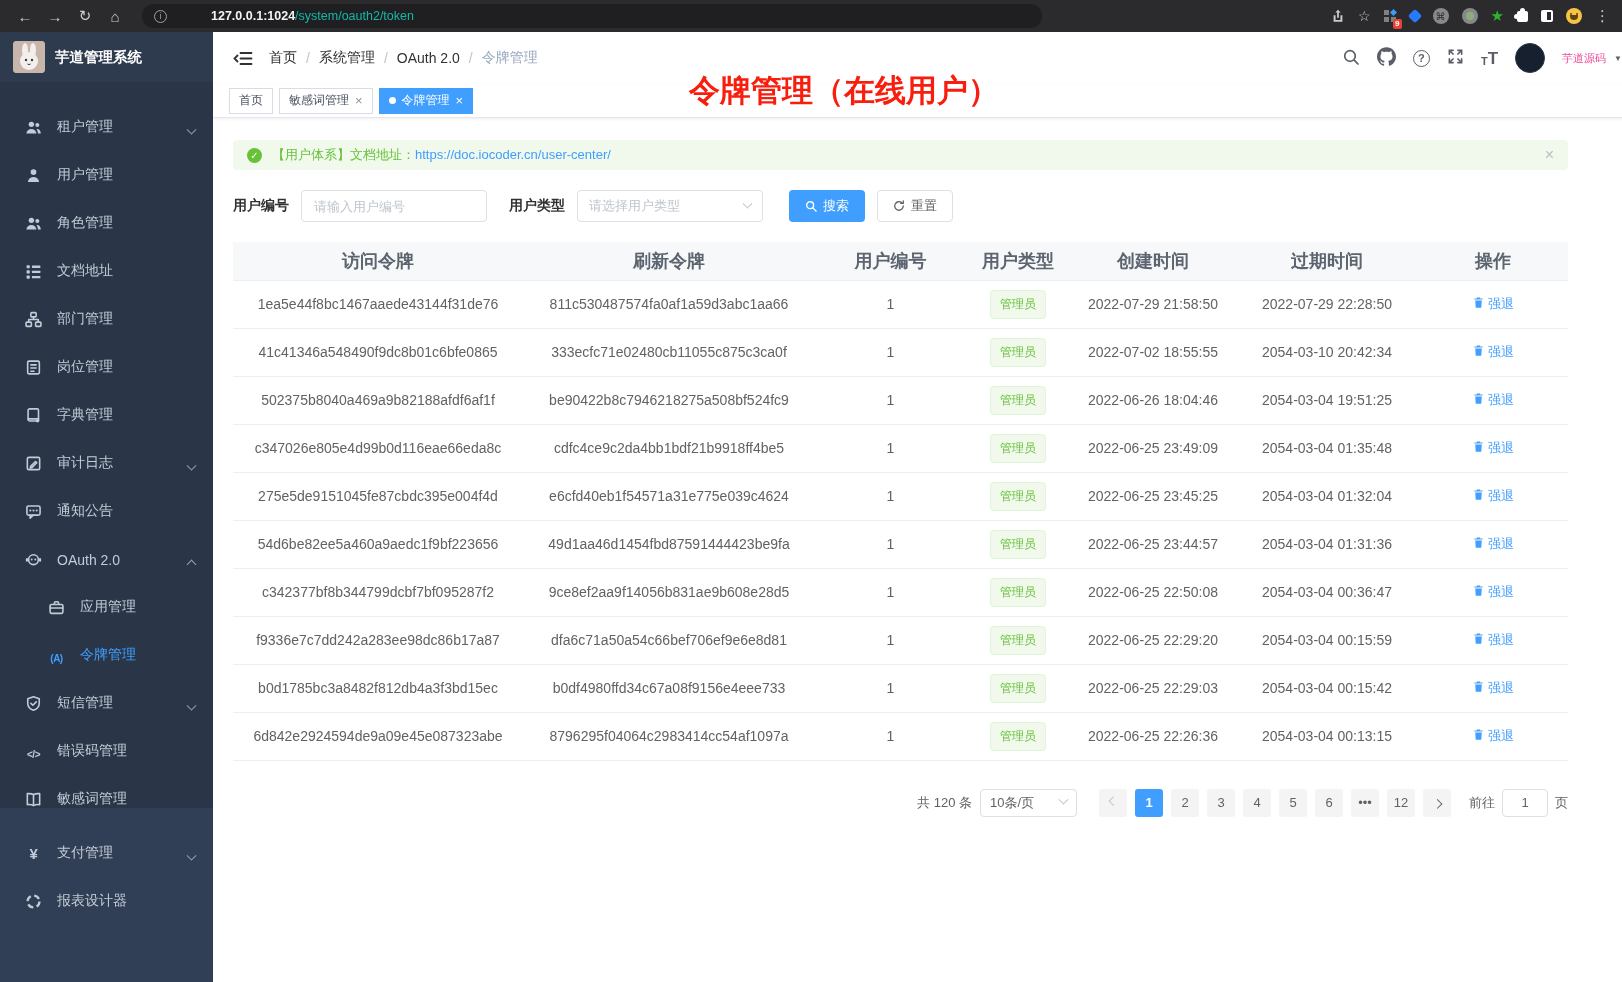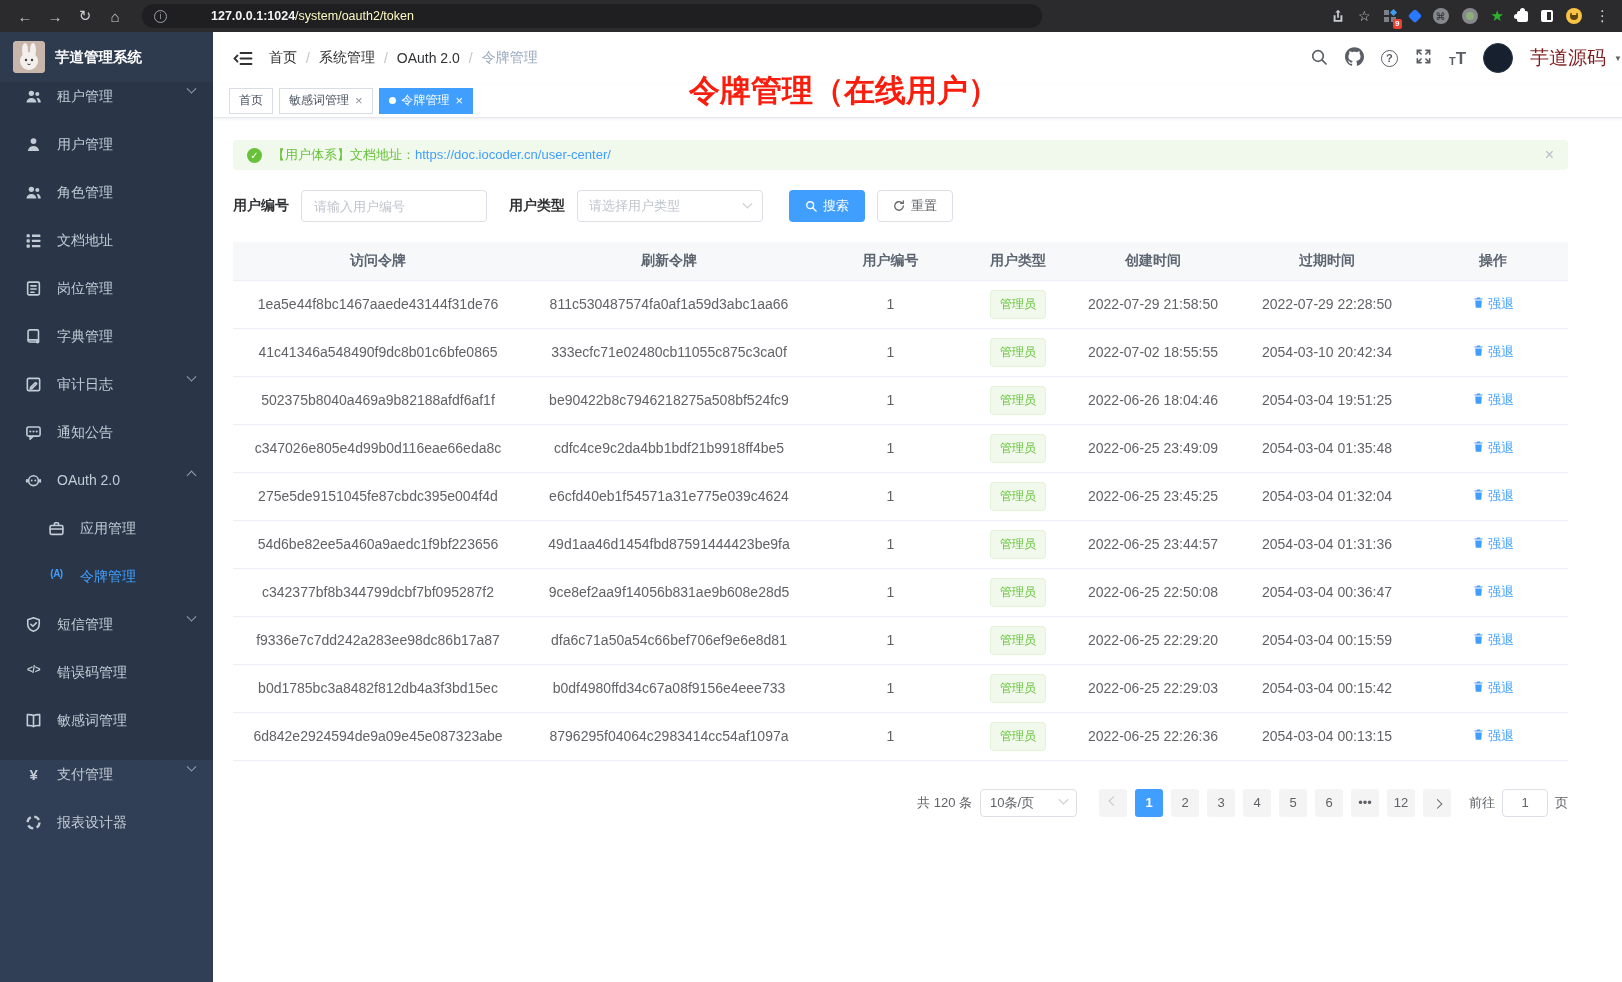--- a/index.html
+++ b/index.html
@@ -5,21 +5,21 @@
   * { box-sizing: border-box; margin: 0; padding: 0; }
   html,body { width:1622px; height:982px; overflow:hidden; }
   body { font-family:"Liberation Sans","DejaVu Sans",sans-serif; background:#fff; font-size:14px; }
 
   
   .browser { height:32px; background:#2b2b2d; display:flex; align-items:center; padding:0 12px; color:#c9cccf; gap:4px; }
   .bnav { width:26px; height:24px; display:flex; align-items:center; justify-content:center; font-size:15px; color:#c9cccf; cursor:pointer; }
   .urlbar { width:900px; height:24px; margin-left:10px; background:#1f1f21; border-radius:12px; display:flex; align-items:center; padding:0 12px; gap:8px; font-size:12.5px; }
   .info-i { width:13px; height:13px; border:1px solid #9aa0a6; border-radius:50%; color:#9aa0a6; font-size:9px; display:flex; align-items:center; justify-content:center; font-style:normal; }
   .url-host { color:#f1f3f4; font-weight:bold;margin-left:36px; }
-  .url-path { color:#fef9c3; }
+  .url-path { color:#14b8a6; }
   .bright { margin-left:auto; display:flex; align-items:center; gap:13px; }
   .bicon { display:flex; align-items:center; justify-content:center; cursor:pointer; position:relative; }
   .star { font-size:14px; color:#c9cccf; }
   .extgrid { width:13px; height:13px; position:relative; }
   .extgrid i { position:absolute; width:5px; height:5px; background:#7d8086; }
   .extgrid i:nth-child(1){left:0;top:0;}
   .extgrid i:nth-child(2){left:0;top:7px;}
   .extgrid i:nth-child(3){left:7px;top:7px;}
   .extgrid i:nth-child(4){left:7px;top:0;background:#3d9df5;transform:rotate(45deg);}
   .ext-badge { position:absolute; right:-5px; bottom:-6px; background:#e94235; color:#fff; font-size:8px; line-height:10px; padding:0 2px; border-radius:2px; font-weight:bold; }
@@ -39,21 +39,21 @@
 
   
   .app { display:flex; height:950px; }
 
   
   .sidebar { width:213px; flex:none; background:#2a3648; display:flex; flex-direction:column; color:#c3cbd6; }
   .logo { height:50px; flex:none; background:#2e3b4f; display:flex; align-items:center; gap:10px; padding:0 13px; color:#fff; font-weight:bold; font-size:14.5px; }
   .logo-img { width:32px; height:32px; border-radius:4px; background:#c9b6ab; overflow:hidden; flex:none; }
   .menu { flex:none; padding-top:6px; }
   .menu-bottom { flex:1; background:#303f55; }
-  .side-item { height:48px; display:flex; align-items:flex-start; padding:0 18px 0 24px; font-size:14px; cursor:pointer; }
+  .side-item { height:48px; display:flex; align-items:flex-end; padding:0 18px 0 24px; font-size:14px; cursor:pointer; }
   .side-item.sub { padding-left:47px; }
   .side-item.active { color:#409eff; }
   .sicon { width:19px; margin-right:14px; display:flex; align-items:center; justify-content:center; flex:none; }
   .sicon-text { font-size:10px; font-weight:bold; letter-spacing:-0.5px; }
   .sicon-text.big { font-size:15px; }
   .chev { width:7px; height:7px; border-right:1.4px solid #97a0ad; border-bottom:1.4px solid #97a0ad; margin-left:auto; }
   .chev.down { transform:rotate(45deg) translate(-2px,-2px); }
   .chev.up { transform:rotate(-135deg); }
 
   
@@ -62,21 +62,21 @@
   .hamburger { color:#303133; display:flex; cursor:pointer; }
   .crumb { display:flex; align-items:center; gap:9px; font-size:14px; color:#303133; }
   .crumb .sep { color:#c0c4cc; }
   .crumb .last { color:#99a9bf; }
   .nav-right { margin-left:auto; display:flex; align-items:center; gap:17px; color:#5a5e66; }
   .help-circ { width:17px; height:17px; border:1.5px solid #5a5e66; border-radius:50%; font-size:11px; font-weight:bold; display:flex; align-items:center; justify-content:center; }
   .tt { display:flex; align-items:flex-end; font-weight:bold; color:#5a5e66; }
   .tt .t-small { font-size:11px; }
   .tt .t-big { font-size:17px; line-height:1; }
   .avatar-sm { width:30px; height:30px; border-radius:50%; background:#16202e; border:1px solid #2a3648; flex:none; }
-  .uname { font-size:19px; color:#7f1d1d; }
+  .uname { font-size:11px; color:#ec4899; }
   .caret { font-size:8px; color:#606266; margin-left:-9px; }
 
   .tabsbar { height:34px; display:flex; align-items:center; gap:6px; padding:0 16px; border-bottom:1px solid #e4e7ed; box-shadow:0 1px 3px rgba(0,0,0,.07); }
   .tab-item { height:26px; display:inline-flex; align-items:center; gap:6px; padding:0 9px; border:1px solid #d8dce5; background:#fff; color:#495060; font-size:12px; cursor:pointer; }
   .tab-item .x { color:#90939a; font-size:13px; line-height:1; }
   .tab-item.active { background:#409eff; border-color:#409eff; color:#fff; }
   .tab-item.active .x { color:#fff; }
   .tab-dot { width:7px; height:7px; border-radius:50%; background:#fff; }
 
   .annotation { position:absolute; left:476px; top:38px; font-size:31px; font-weight:bold; z-index:30; white-space:nowrap; }
@@ -93,21 +93,21 @@
   .flabel.second { margin-left:22px; }
   .finput { width:186px; height:32px; border:1px solid #dcdfe6; border-radius:4px; padding:0 12px; font-size:13px; color:#606266; outline:none; }
   .finput::placeholder { color:#bfc4cd; }
   .fselect { width:186px; height:32px; border:1px solid #dcdfe6; border-radius:4px; display:flex; align-items:center; justify-content:space-between; padding:0 11px; font-size:13px; color:#bfc4cd; cursor:pointer; }
   .sel-chev { width:7px; height:7px; border-right:1.3px solid #c0c4cc; border-bottom:1.3px solid #c0c4cc; transform:rotate(45deg) translate(-2px,-2px); }
   .btn { height:32px; border-radius:4px; font-size:13px; display:inline-flex; align-items:center; gap:6px; padding:0 15px; cursor:pointer; border:1px solid transparent; }
   .btn-primary { background:#409eff; color:#fff; margin-left:26px; }
   .btn-plain { background:#fff; color:#606266; border-color:#dcdfe6; margin-left:12px; }
 
   table.grid { margin-top:20px; width:100%; border-collapse:collapse; table-layout:fixed; }
-  .grid th { height:38px; background:#f6f8fa; color:#5c6470; font-size:14px; font-weight:bold; border-bottom:1px solid #ebeef5; text-align:center; }
+  .grid th { height:38px; background:#f6f8fa; color:#5c6470; font-size:18px; font-weight:bold; border-bottom:1px solid #ebeef5; text-align:center; }
   .grid td { height:48px; color:#606266; font-size:14px; border-bottom:1px solid #ebeef5; text-align:center; overflow:hidden; white-space:nowrap; }
   .grid col:nth-child(1){width:290px;} .grid col:nth-child(2){width:292px;}
   .grid col:nth-child(3){width:151px;} .grid col:nth-child(4){width:104px;}
   .grid col:nth-child(5){width:166px;} .grid col:nth-child(6){width:182px;}
   .grid col:nth-child(7){width:150px;}
   .tag-success { display:inline-block; padding:5px 9px; background:#f0f9eb; border:1px solid #e1f3d8; color:#67c23a; border-radius:4px; font-size:12px; }
   .action-link { color:#409eff; font-size:13px; display:inline-flex; align-items:center; gap:3px; cursor:pointer; }
 
   .pagination { display:flex; align-items:center; justify-content:flex-end; gap:8px; margin-top:28px; font-size:13px; color:#606266; }
   .psize { width:97px; height:28px; border:1px solid #dcdfe6; border-radius:4px; display:flex; align-items:center; justify-content:space-between; padding:0 9px; cursor:pointer;text-align:center; }
@@ -227,20 +227,31 @@
             <svg width="17" height="17" viewBox="0 0 16 16" fill="currentColor">
               <rect x="1.5" y="2" width="3" height="3" rx=".6"></rect>
               <rect x="6.5" y="2.4" width="8" height="2.2" rx=".5"></rect>
               <rect x="1.5" y="6.9" width="3" height="3" rx=".6"></rect>
               <rect x="6.5" y="7.3" width="8" height="2.2" rx=".5"></rect>
               <rect x="1.5" y="11.8" width="3" height="3" rx=".6"></rect>
               <rect x="6.5" y="12.2" width="8" height="2.2" rx=".5"></rect>
             </svg>
           </span>
           <span>文档地址</span>
+        </div>
+        <div class="side-item">
+          <span class="sicon">
+            <svg width="17" height="17" viewBox="0 0 16 16" fill="none" stroke="currentColor" stroke-width="1.5" stroke-linecap="round" stroke-linejoin="round">
+              <rect x="5.5" y="1.5" width="5" height="4" rx=".8"></rect>
+              <rect x="1" y="10.5" width="5" height="4" rx=".8"></rect>
+              <rect x="10" y="10.5" width="5" height="4" rx=".8"></rect>
+              <path d="M8 5.5V8M3.5 10.5V8h9v2.5"></path>
+            </svg>
+          </span>
+          <span>部门管理</span>
         </div>
         <div class="side-item">
           <span class="sicon">
             <svg width="17" height="17" viewBox="0 0 16 16" fill="none" stroke="currentColor" stroke-width="1.5" stroke-linecap="round" stroke-linejoin="round">
               <rect x="2.5" y="2" width="11" height="12" rx="1.2"></rect>
               <path d="M5.5 5.5h5M5.5 8.5h5M5.5 11.5h3"></path>
             </svg>
           </span>
           <span>岗位管理</span>
         </div>

